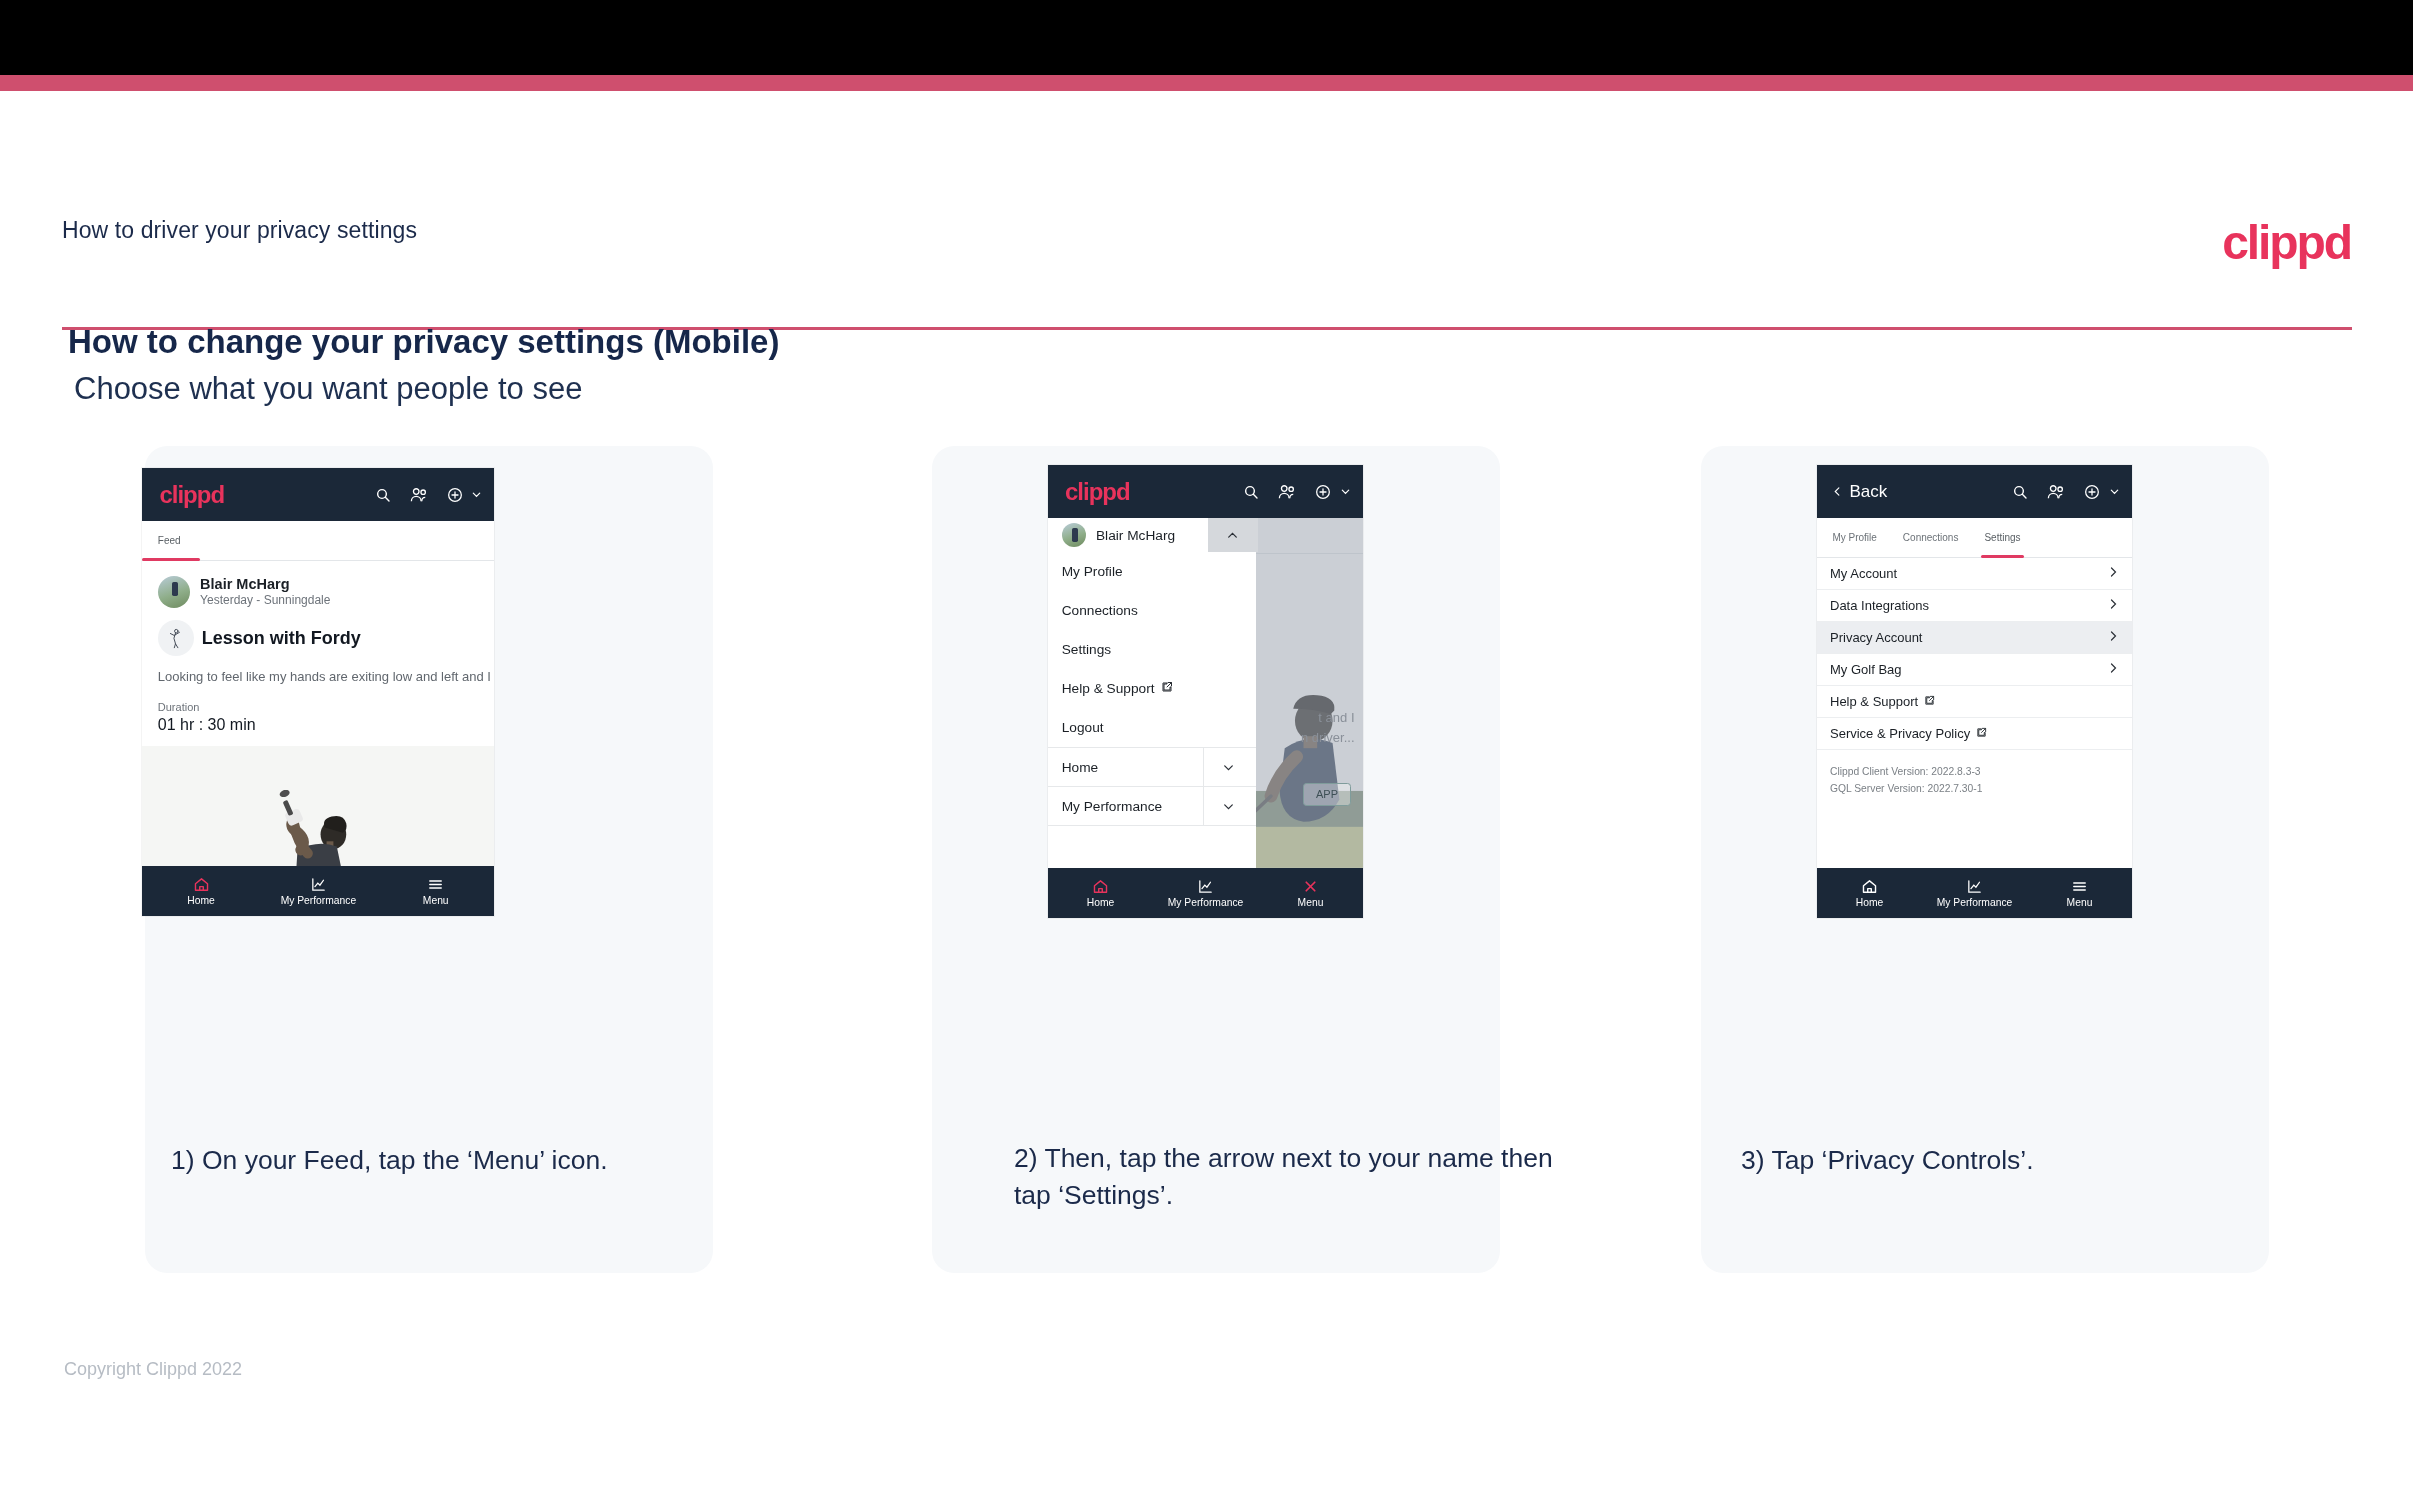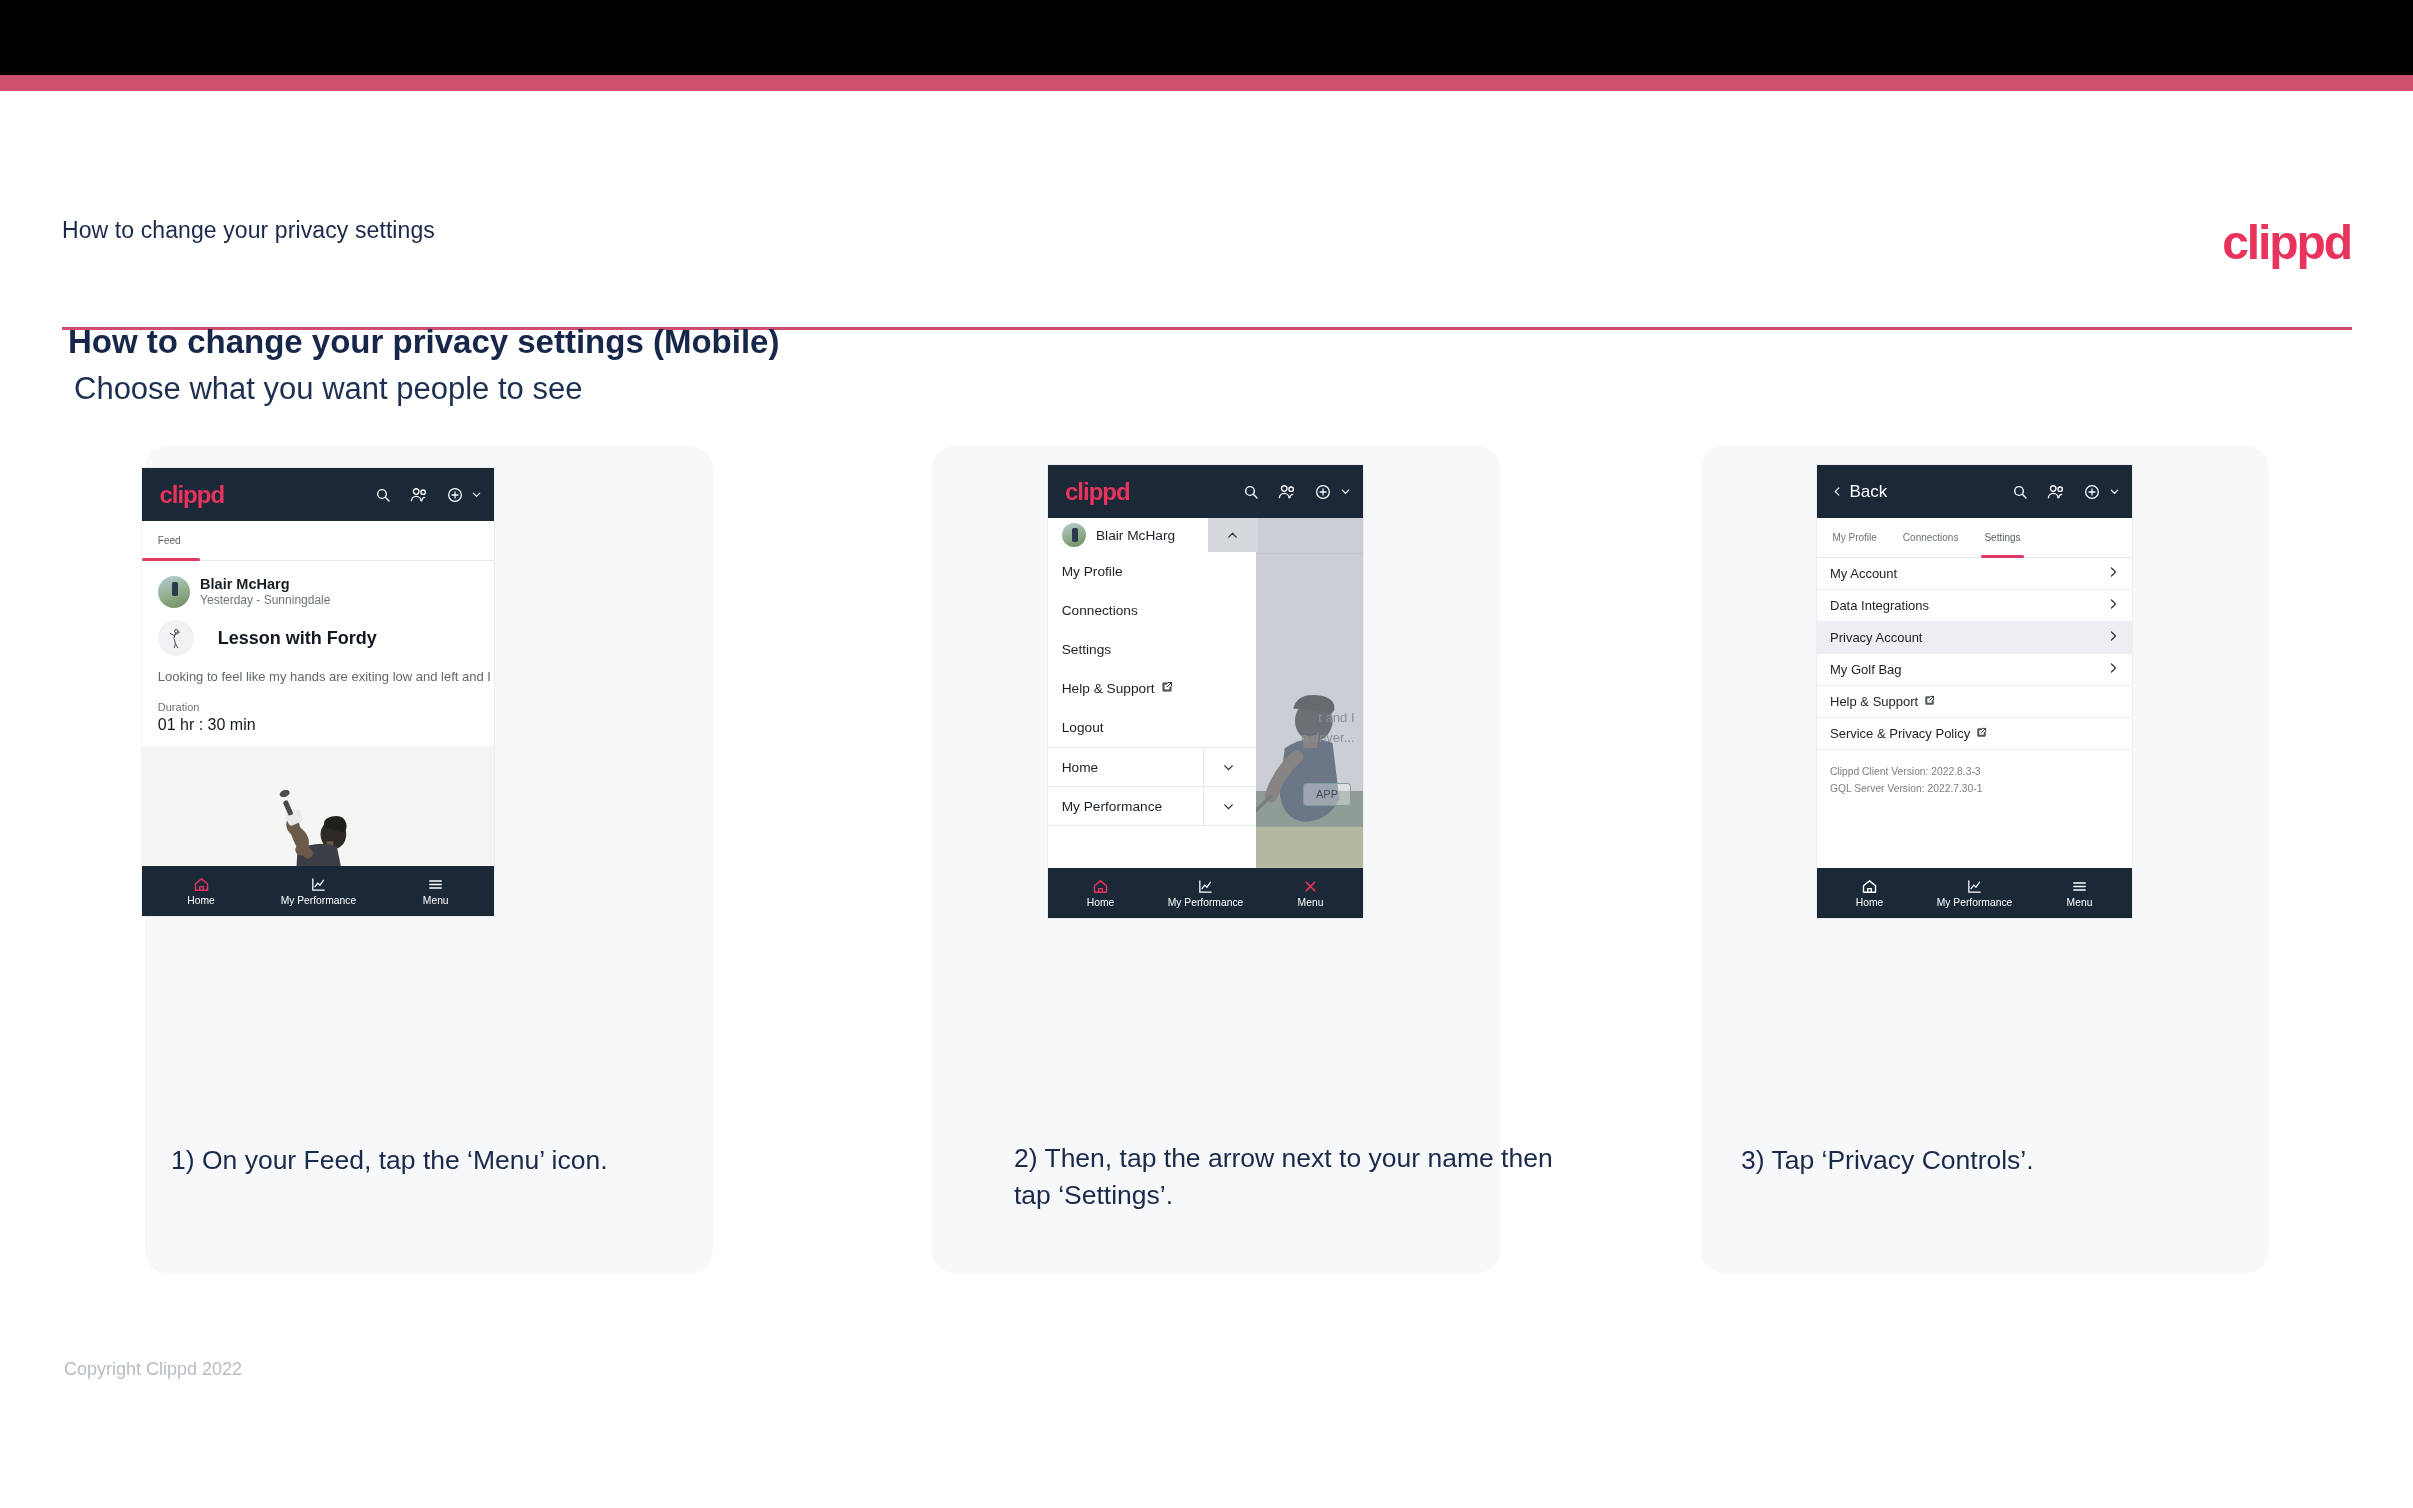--- a/index.html
+++ b/index.html
@@ -79,21 +79,21 @@
   
   .feed { padding:13.7px 15.4px 0 15.4px; }
   .poster { display:flex; align-items:center; gap:10.3px; }
   .avatar { width:32px; height:32px; border-radius:50%; flex:none;
             background:linear-gradient(160deg,#b9ccd9 0%,#8fae8a 55%,#6e8a5e 100%);
             position:relative; overflow:hidden; }
   .avatar::after{ content:""; position:absolute; left:45%; top:20%; width:6px; height:14.5px;
             background:#2d3a4e; border-radius:1.7px; }
   .poster-name { font-size:14.5px; font-weight:700; color:#1b2026; line-height:1.25; }
   .poster-meta { font-size:12px; color:#6d737a; line-height:1.3; }
-  .lesson-row { display:flex; align-items:center; gap:24px; margin-top:12px; }
+  .lesson-row { display:flex; align-items:center; gap:8px; margin-top:12px; }
   .lesson-ico { width:36px; height:36px; border-radius:50%; background:#f0f2f4; flex:none;
                 display:flex; align-items:center; justify-content:center; }
   .lesson-title { font-size:18px; font-weight:700; color:#121821; }
   .lesson-body { font-size:13px; color:#61676e; line-height:1.55; margin-top:11px;
                  white-space:nowrap; }
   .dur-label { font-size:11px; color:#6d737a; margin-top:13.7px; }
   .dur-value { font-size:16px; font-weight:400; color:#121821; margin-top:2.6px; }
 
   
   .photo { position:relative; width:100%; height:222px; margin-top:12px;
@@ -157,21 +157,21 @@
 
   .footer { position:absolute; left:64px; top:1359px; font-size:18px; color:#b6bcc4; }
 </style>
 </head>
 <body>
 
 <div class="topbar-black"></div>
 <div class="topbar-pink"></div>
 
 <div class="slide-header">
-  <div class="header-kicker">How to change your privacy settings</div>
+  <div class="header-kicker">How to driver your privacy settings</div>
   <div class="brand-logo">clippd</div>
   <div class="header-rule"></div>
 </div>
 
 <div class="title-main">How to change your privacy settings (Mobile)</div>
 <div class="title-sub">Choose what you want people to see</div>
 
 <div class="card" id="card1">
   <div class="phone" style="left:-2.6px; top:22px; width:352px; height:448px;">
 

